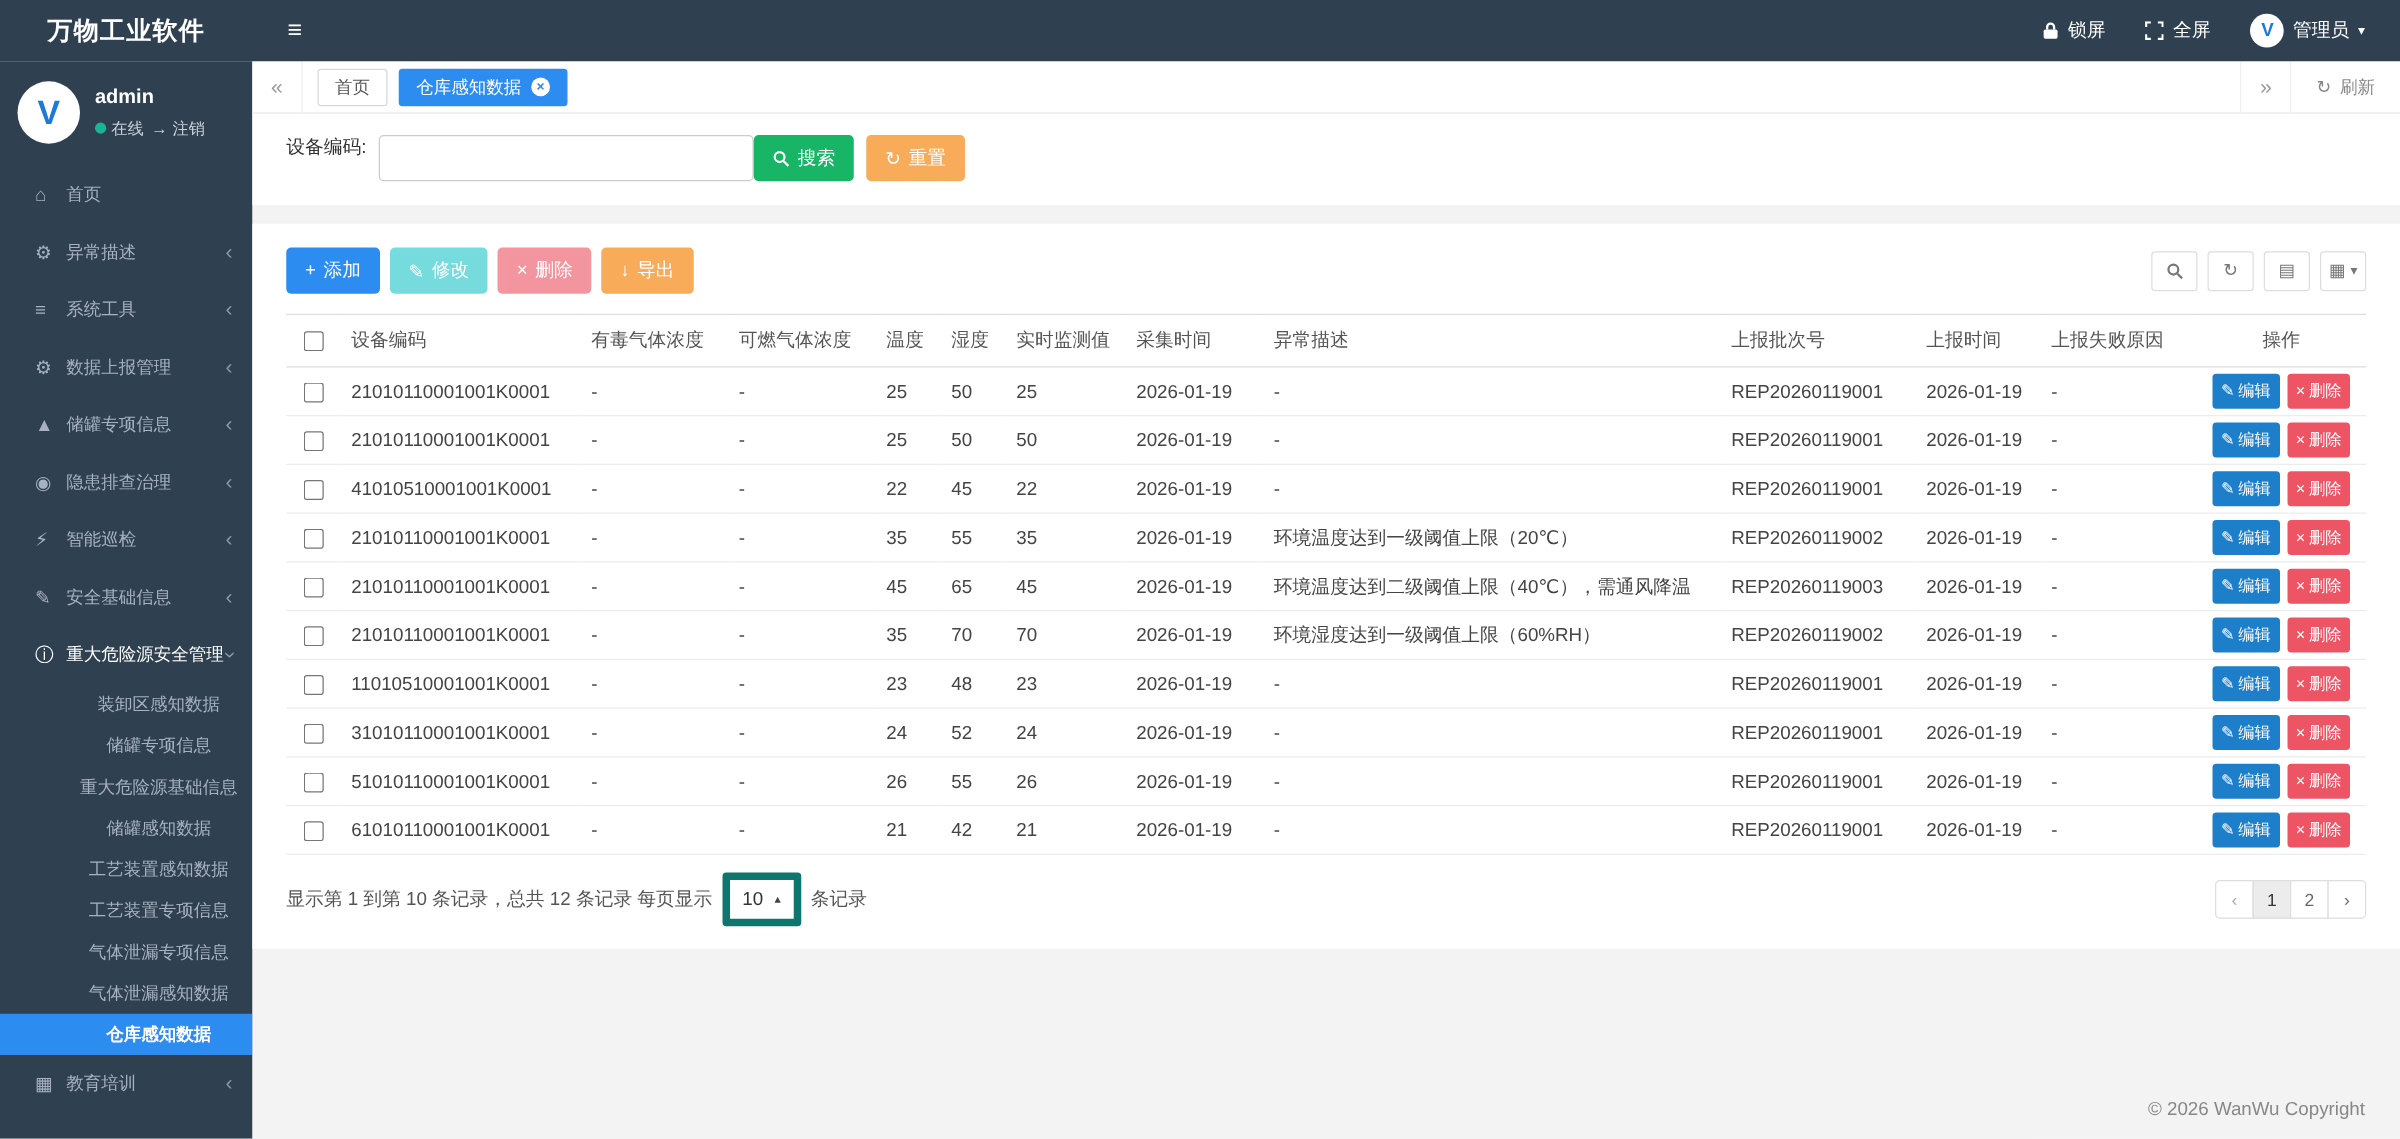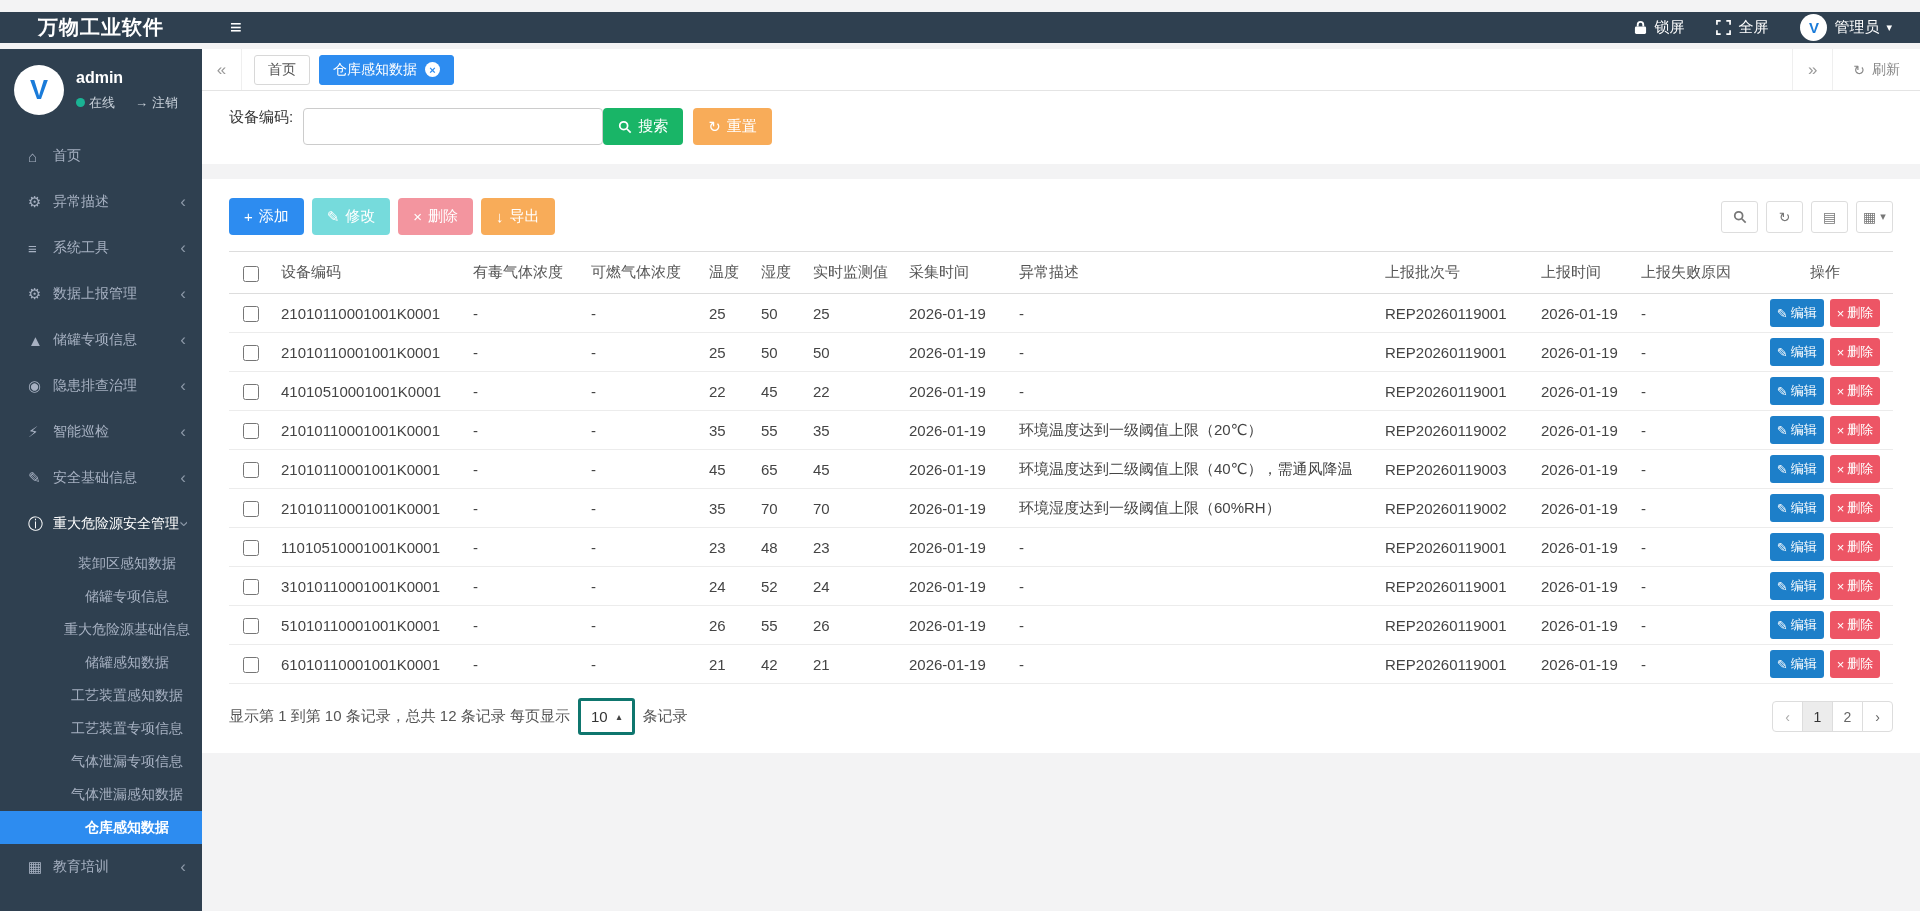--- a/index.html
+++ b/index.html
@@ -1,35 +1,35 @@
 <!DOCTYPE html>
 <html><head>
 <meta charset="utf-8">
 <style>
   * { margin:0; padding:0; box-sizing:border-box; }
   html,body { width:1920px; height:911px; overflow:hidden; }
   body { font-family:"Liberation Sans","DejaVu Sans",sans-serif; font-size:15px; color:#333; background:#f3f3f4; }
   .page { position:relative; width:1920px; height:911px; overflow:hidden; }
 
   
-  .topbar { position:absolute; top:12px; left:0; right:0; height:31px; background:#2f4050; display:flex; align-items:center; z-index:20; }
+  .topbar { position:absolute; top:0; left:0; right:0; height:49px; background:#2f4050; display:flex; align-items:center; z-index:20; }
   .brand { width:202px; text-align:center; color:#fff; font-size:20px; font-weight:bold; letter-spacing:1px; }
   .hamburger { color:#fff; font-size:20px; margin-left:28px; cursor:pointer; }
   .topbar-right { margin-left:auto; display:flex; align-items:center; gap:32px; padding-right:28px; color:#fff; }
   .topbar-item { display:flex; align-items:center; gap:7px; cursor:pointer; font-size:15px; }
   .tb-ic { display:flex; align-items:center; }
   .avatar-sm { width:27px; height:27px; border-radius:50%; background:#fff; color:#1a7bd9; font-weight:bold; font-size:15px; display:flex; align-items:center; justify-content:center; }
   .caret { font-size:11px; }
 
   
   .sidebar { position:absolute; top:49px; left:0; bottom:0; width:202px; background:#2f4050; overflow:hidden; }
   .profile { padding:16px 12px 14px 14px; display:flex; gap:12px; align-items:center; }
   .avatar-lg { width:50px; height:50px; border-radius:50%; background:#fff; display:flex; align-items:center; justify-content:center; font-size:27px; font-weight:bold; color:#1a7bd9; flex-shrink:0; }
   .profile-name { color:#fff; font-size:16px; font-weight:bold; margin-bottom:7px; }
-  .profile-meta { display:flex; align-items:center; gap:20px; color:#c9d1da; font-size:13px; white-space:nowrap; }
+  .profile-meta { display:flex; align-items:center; gap:6px; color:#c9d1da; font-size:13px; white-space:nowrap; }
   .online-dot { width:9px; height:9px; border-radius:50%; background:#1ab394; display:inline-block; margin-right:4px; }
   .logout { cursor:pointer; display:inline-flex; gap:4px; align-items:center; }
   .menu { margin-top:4px; }
   .menu-item { height:46px; display:flex; align-items:center; padding:0 16px 0 28px; color:#a7b1c2; font-size:14px; cursor:pointer; position:relative; }
   .menu-item.expanded { color:#fff; }
   .mi-icon { width:25px; font-size:15px; flex-shrink:0; }
   .mi-label { flex:1; white-space:nowrap; }
   .mi-chevron { font-size:17px; color:#8c98a7; }
   .mi-chevron.open { transform:rotate(-90deg); }
   .submenu-item { height:33px; line-height:33px; padding-left:52px; color:#a7b1c2; font-size:14px; cursor:pointer; white-space:nowrap;text-align:center; }
@@ -67,21 +67,21 @@
   .data th { border-top:1px solid #ddd; border-bottom:1px solid #ddd; height:42px; text-align:left; color:#555; font-weight:normal; padding:0 8px; white-space:nowrap; overflow:hidden; }
   .data td { border-bottom:1px solid #ececec; height:39px; padding:0 8px; color:#444; white-space:nowrap; overflow:hidden; }
   .cb-cell, th.cb-cell { text-align:center; }
   .data input[type=checkbox] { width:16px; height:16px; cursor:pointer; vertical-align:middle; }
   th.ops-col, td.ops-cell { text-align:center; }
   .mini-btn { border:none; border-radius:3px; color:#fff; font-size:13px; padding:5px 7px; display:inline-flex; align-items:center; gap:3px; cursor:pointer; font-family:inherit; }
   .mini-edit { background:#1d7fc9; margin-right:6px; }
   .mini-del { background:#ed5565; }
 
   .pagi { display:flex; align-items:center; margin-top:14px; font-size:15px; color:#555; }
-  .page-size-box { border:3px solid #0f766e; border-radius:3px; padding:7px 10px; margin:0 8px; display:inline-flex; gap:9px; align-items:center; color:#333; cursor:pointer; background:#fff; }
+  .page-size-box { border:6px solid #0f766e; border-radius:3px; padding:7px 10px; margin:0 8px; display:inline-flex; gap:9px; align-items:center; color:#333; cursor:pointer; background:#fff; }
   .ps-caret { font-size:10px; color:#444; }
   .page-btns { margin-left:auto; display:flex; }
   .page-btn { min-width:31px; height:31px; border:1px solid #ddd; background:#fff; color:#666; font-size:14px; margin-left:-1px; cursor:pointer; font-family:inherit; }
   .page-btn.prev { border-radius:4px 0 0 4px; margin-left:0; color:#aaa; }
   .page-btn.next { border-radius:0 4px 4px 0; }
   .page-btn.active { background:#ececec; color:#333; }
 
   .footer { margin-top:auto; padding:0 28px 15px; text-align:right; color:#888; font-size:15px; }
 </style>
 </head>
@@ -532,14 +532,17 @@
         <span>条记录</span>
         <div class="page-btns">
             <button class="page-btn prev">‹</button>
             <button class="page-btn active">1</button>
             <button class="page-btn">2</button>
             <button class="page-btn next">›</button>
           </div>
       </div>
     </div>
 
+    <div class="footer">
+      <span>© 2026 WanWu Copyright</span>
+    </div>
   </div>
 </div>
 
 </body></html>

